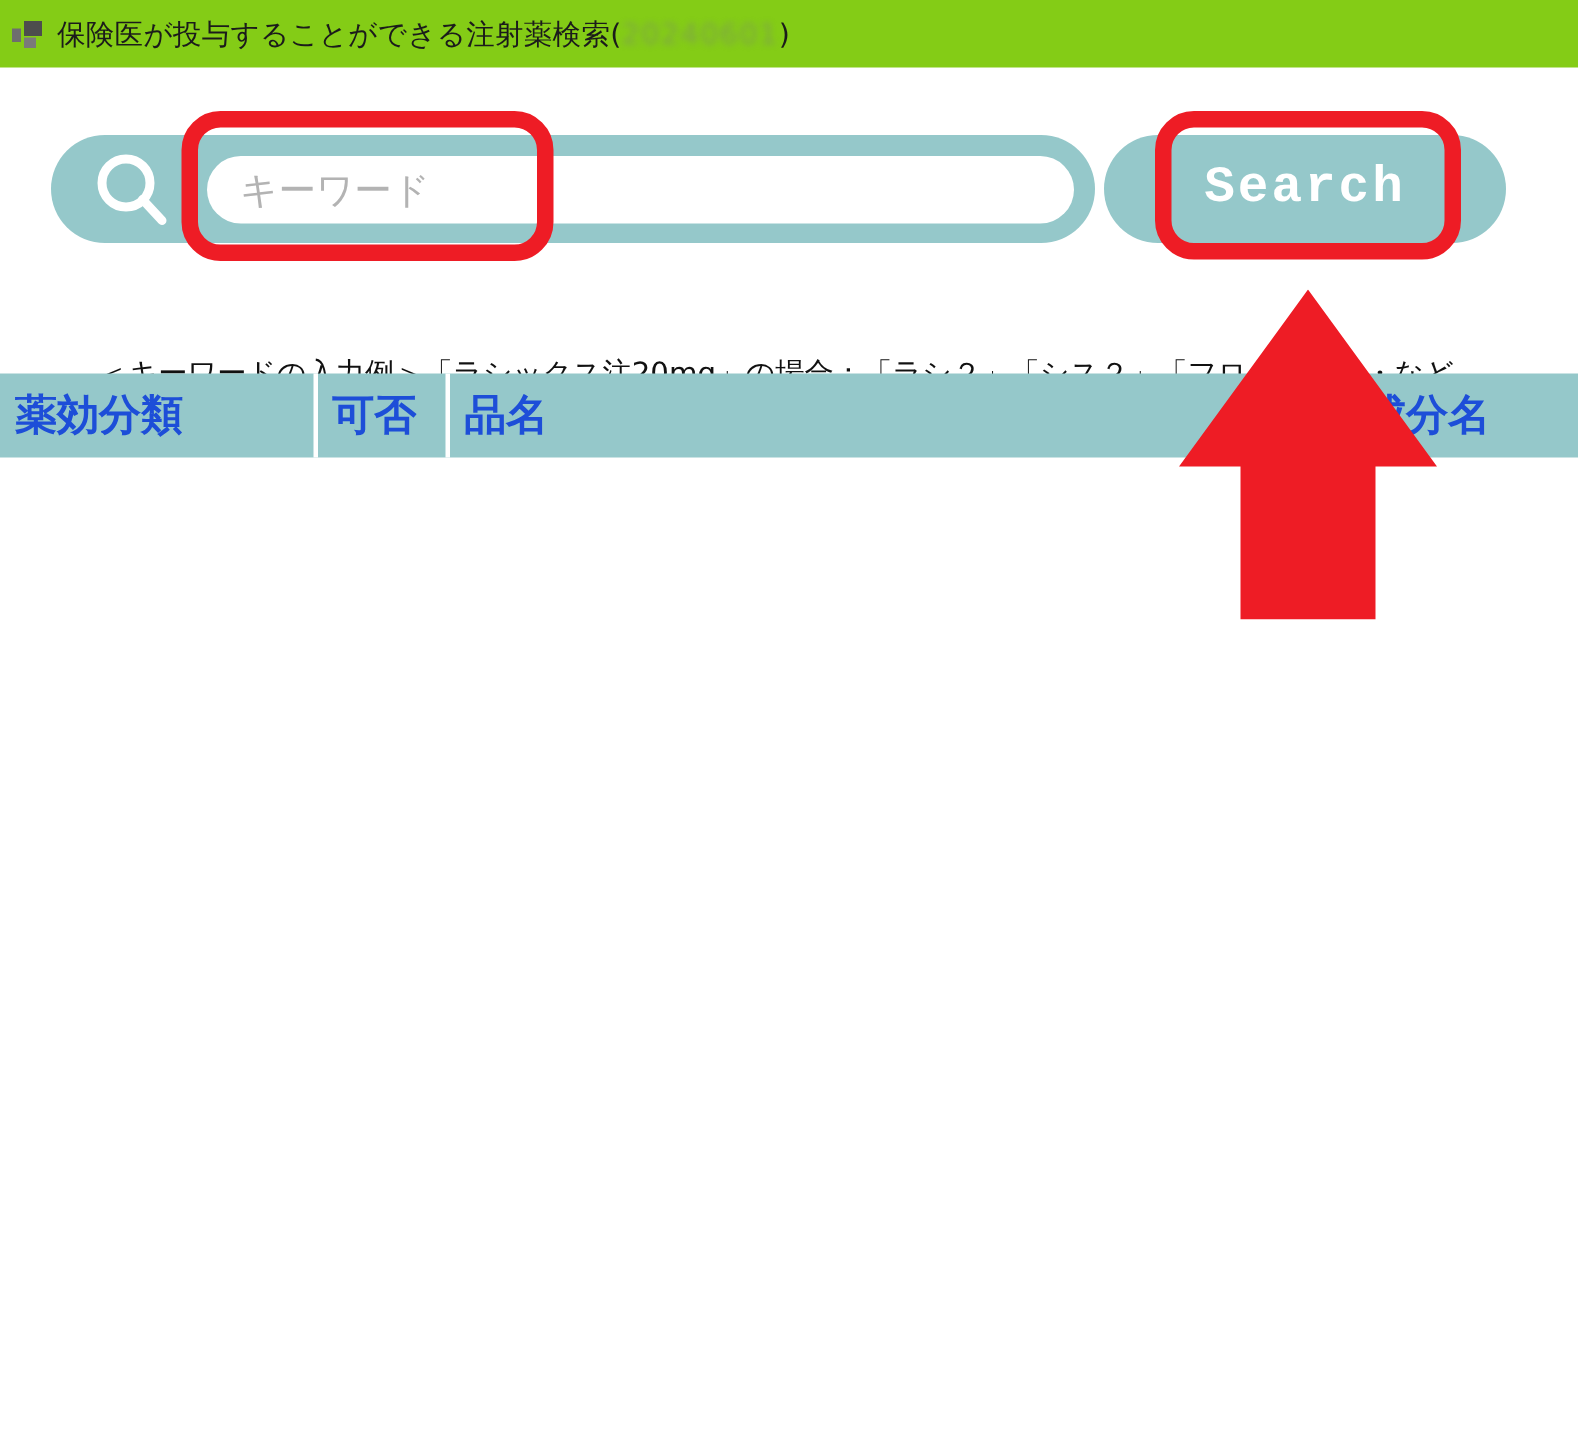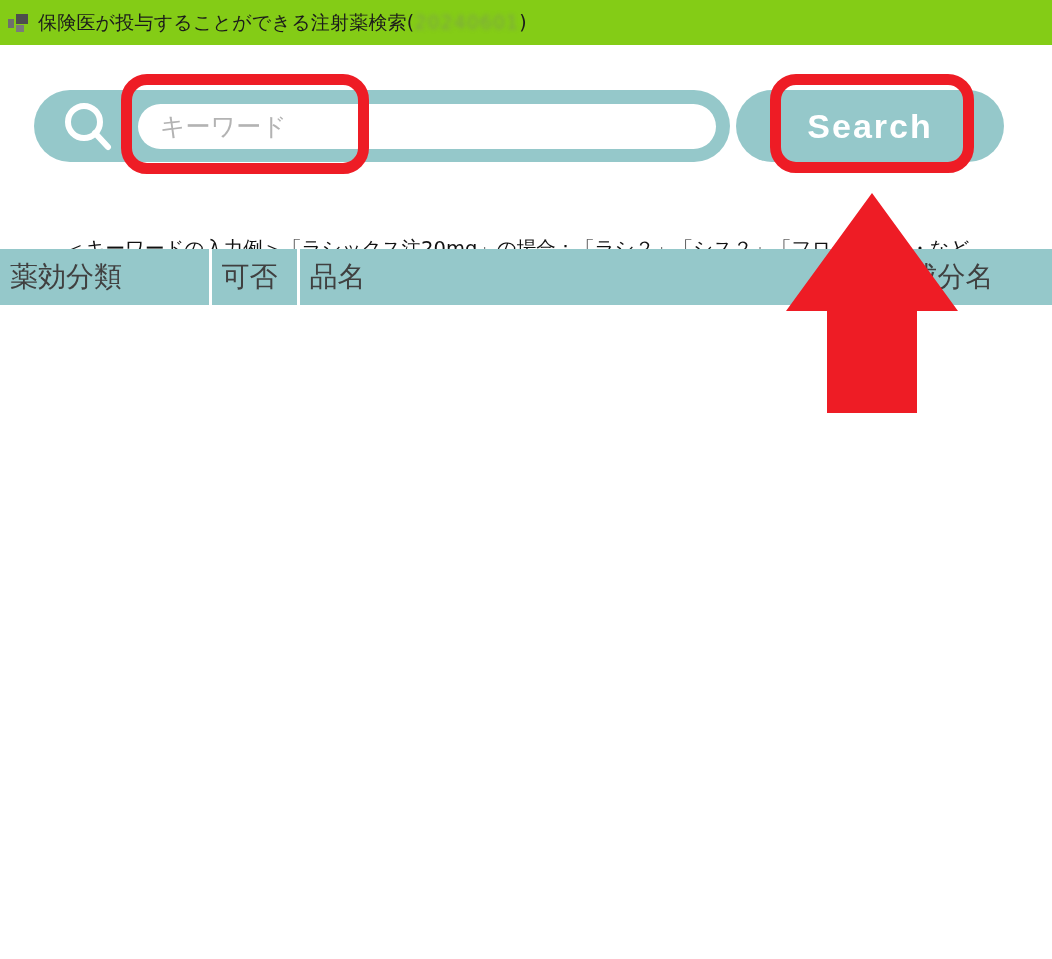--- a/index.html
+++ b/index.html
@@ -110,21 +110,21 @@
     width: 268px;
     height: 72px;
     background: #95c8ca;
     border: none;
     border-radius: 36px;
     color: #ffffff;
     font-size: 34px;
     font-weight: bold;
     letter-spacing: 2px;
     cursor: pointer;
-    font-family: Liberation Sans, sans-serif;
+    font-family: Liberation Mono, monospace;
   }
 
   .hint {
     position: absolute;
     left: 66px;
     top: 190px;
     font-size: 19.5px;
     color: #111111;
     white-space: nowrap;
     font-family: "DejaVu Sans", "Liberation Sans", sans-serif;
@@ -134,23 +134,23 @@
   .result-table {
     position: absolute;
     left: 0;
     top: 249px;
     width: 1052px;
     border-collapse: collapse;
     table-layout: fixed;
   }
   .result-table thead th {
     background: #95c8ca;
-    color: #404040;
+    color: #1d4ed8;
     font-size: 28px;
-    font-weight: normal;
+    font-weight: bold;
     text-align: left;
     height: 56px;
     padding: 0 0 0 10px;
     box-sizing: border-box;
     border-right: 3px solid #ffffff;
     white-space: nowrap;
     font-family: "DejaVu Sans", "Liberation Sans", sans-serif;
   }
   .result-table thead th:last-child { border-right: none; }
 

